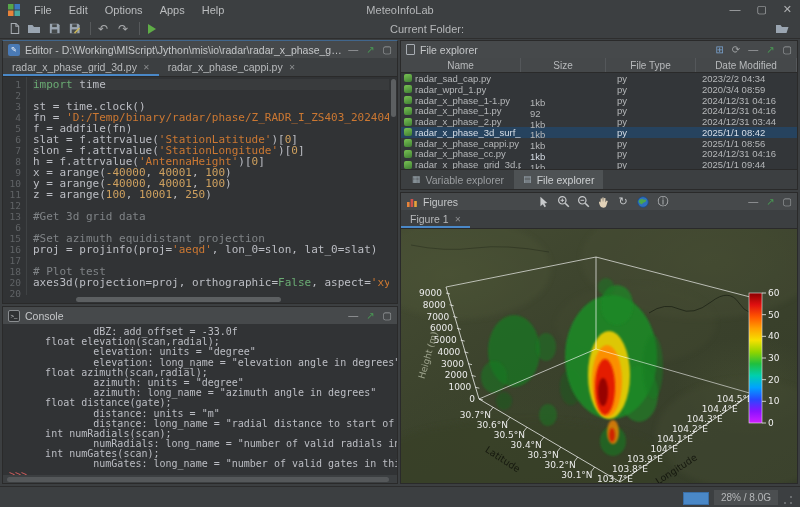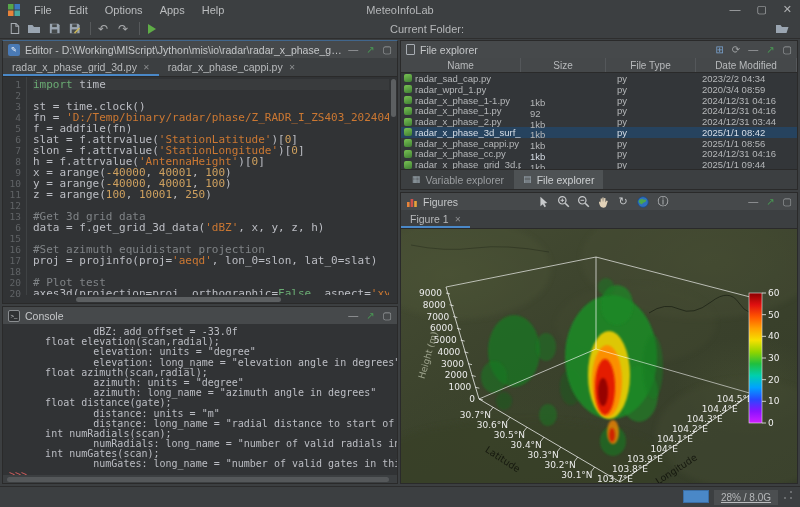--- a/index.html
+++ b/index.html
@@ -101,21 +101,21 @@
           radial-gradient(120px 70px at 12% 18%, rgba(95,105,62,.28), transparent 70%),
           radial-gradient(140px 80px at 78% 12%, rgba(80,90,55,.30), transparent 70%),
           radial-gradient(110px 70px at 88% 62%, rgba(98,108,66,.22), transparent 70%),
           radial-gradient(170px 90px at 28% 80%, rgba(62,72,44,.40), transparent 70%),
           linear-gradient(150deg,#454c33,#3b422c 45%,#353c29);}
   .plot svg{position:absolute;left:0;top:0;}
 
   
   .statusbar{position:absolute;left:0;right:0;top:486px;height:21px;border-top:1px solid #2c2c2c;
              display:flex;align-items:center;background:#3c3f41;}
-  .mem{margin-left:auto;margin-right:6px;display:flex;align-items:flex-start;gap:5px;text-decoration:underline;}
+  .mem{margin-left:auto;margin-right:6px;display:flex;align-items:flex-end;gap:5px;}
   .membar{width:26px;height:13px;background:#4a88c7;border:1px solid #3a6ea5;}
   .memlabel{height:15px;background:#4b4e50;display:flex;align-items:center;padding:0 7px;font-size:10px;color:#b5b7b9;}
   .grip{width:10px;height:10px;margin-right:1px;
         background:radial-gradient(circle at 8px 2px,#6a6d6f 1px,transparent 1.4px),
                    radial-gradient(circle at 8px 8px,#6a6d6f 1px,transparent 1.4px),
                    radial-gradient(circle at 2px 8px,#6a6d6f 1px,transparent 1.4px);}
 </style>
 </head>
 <body>
 
@@ -242,21 +242,20 @@
               <div class="code-line"><span class="tok-pl">fn = </span><span class="tok-str">'D:/Temp/binary/radar/phase/Z_RADR_I_ZS403_20240429041358_O_DOR_AXPT0364</span></div>
               <div class="code-line"><span class="tok-pl">f = addfile(fn)</span></div>
               <div class="code-line"><span class="tok-pl">slat = f.attrvalue(</span><span class="tok-str">'StationLatitude'</span><span class="tok-pl">)[</span><span class="tok-num">0</span><span class="tok-pl">]</span></div>
               <div class="code-line"><span class="tok-pl">slon = f.attrvalue(</span><span class="tok-str">'StationLongitude'</span><span class="tok-pl">)[</span><span class="tok-num">0</span><span class="tok-pl">]</span></div>
               <div class="code-line"><span class="tok-pl">h = f.attrvalue(</span><span class="tok-str">'AntennaHeight'</span><span class="tok-pl">)[</span><span class="tok-num">0</span><span class="tok-pl">]</span></div>
               <div class="code-line"><span class="tok-pl">x = arange(</span><span class="tok-num">-40000</span><span class="tok-pl">, </span><span class="tok-num">40001</span><span class="tok-pl">, </span><span class="tok-num">100</span><span class="tok-pl">)</span></div>
               <div class="code-line"><span class="tok-pl">y = arange(</span><span class="tok-num">-40000</span><span class="tok-pl">, </span><span class="tok-num">40001</span><span class="tok-pl">, </span><span class="tok-num">100</span><span class="tok-pl">)</span></div>
               <div class="code-line"><span class="tok-pl">z = arange(</span><span class="tok-num">100</span><span class="tok-pl">, </span><span class="tok-num">10001</span><span class="tok-pl">, </span><span class="tok-num">250</span><span class="tok-pl">)</span></div>
               <div class="code-line">&nbsp;</div>
               <div class="code-line"><span class="tok-com">#Get 3d grid data</span></div>
-              <div class="code-line"><span class="tok-pl">data = f.get_grid_3d_data(</span><span class="tok-str">'dBZ'</span><span class="tok-pl">, x, y, z, h)</span></div>
               <div class="code-line">&nbsp;</div>
               <div class="code-line"><span class="tok-com">#Set azimuth equidistant projection</span></div>
               <div class="code-line"><span class="tok-pl">proj = projinfo(proj=</span><span class="tok-str">'aeqd'</span><span class="tok-pl">, lon_0=slon, lat_0=slat)</span></div>
               <div class="code-line">&nbsp;</div>
               <div class="code-line"><span class="tok-com"># Plot test</span></div>
               <div class="code-line"><span class="tok-pl">axes3d(projection=proj, orthographic=</span><span class="tok-kw">False</span><span class="tok-pl">, aspect=</span><span class="tok-str">'xy_equal'</span></div>
             </div>
           <div class="vscroll">
               <div class="vthumb"></div>
             </div>

